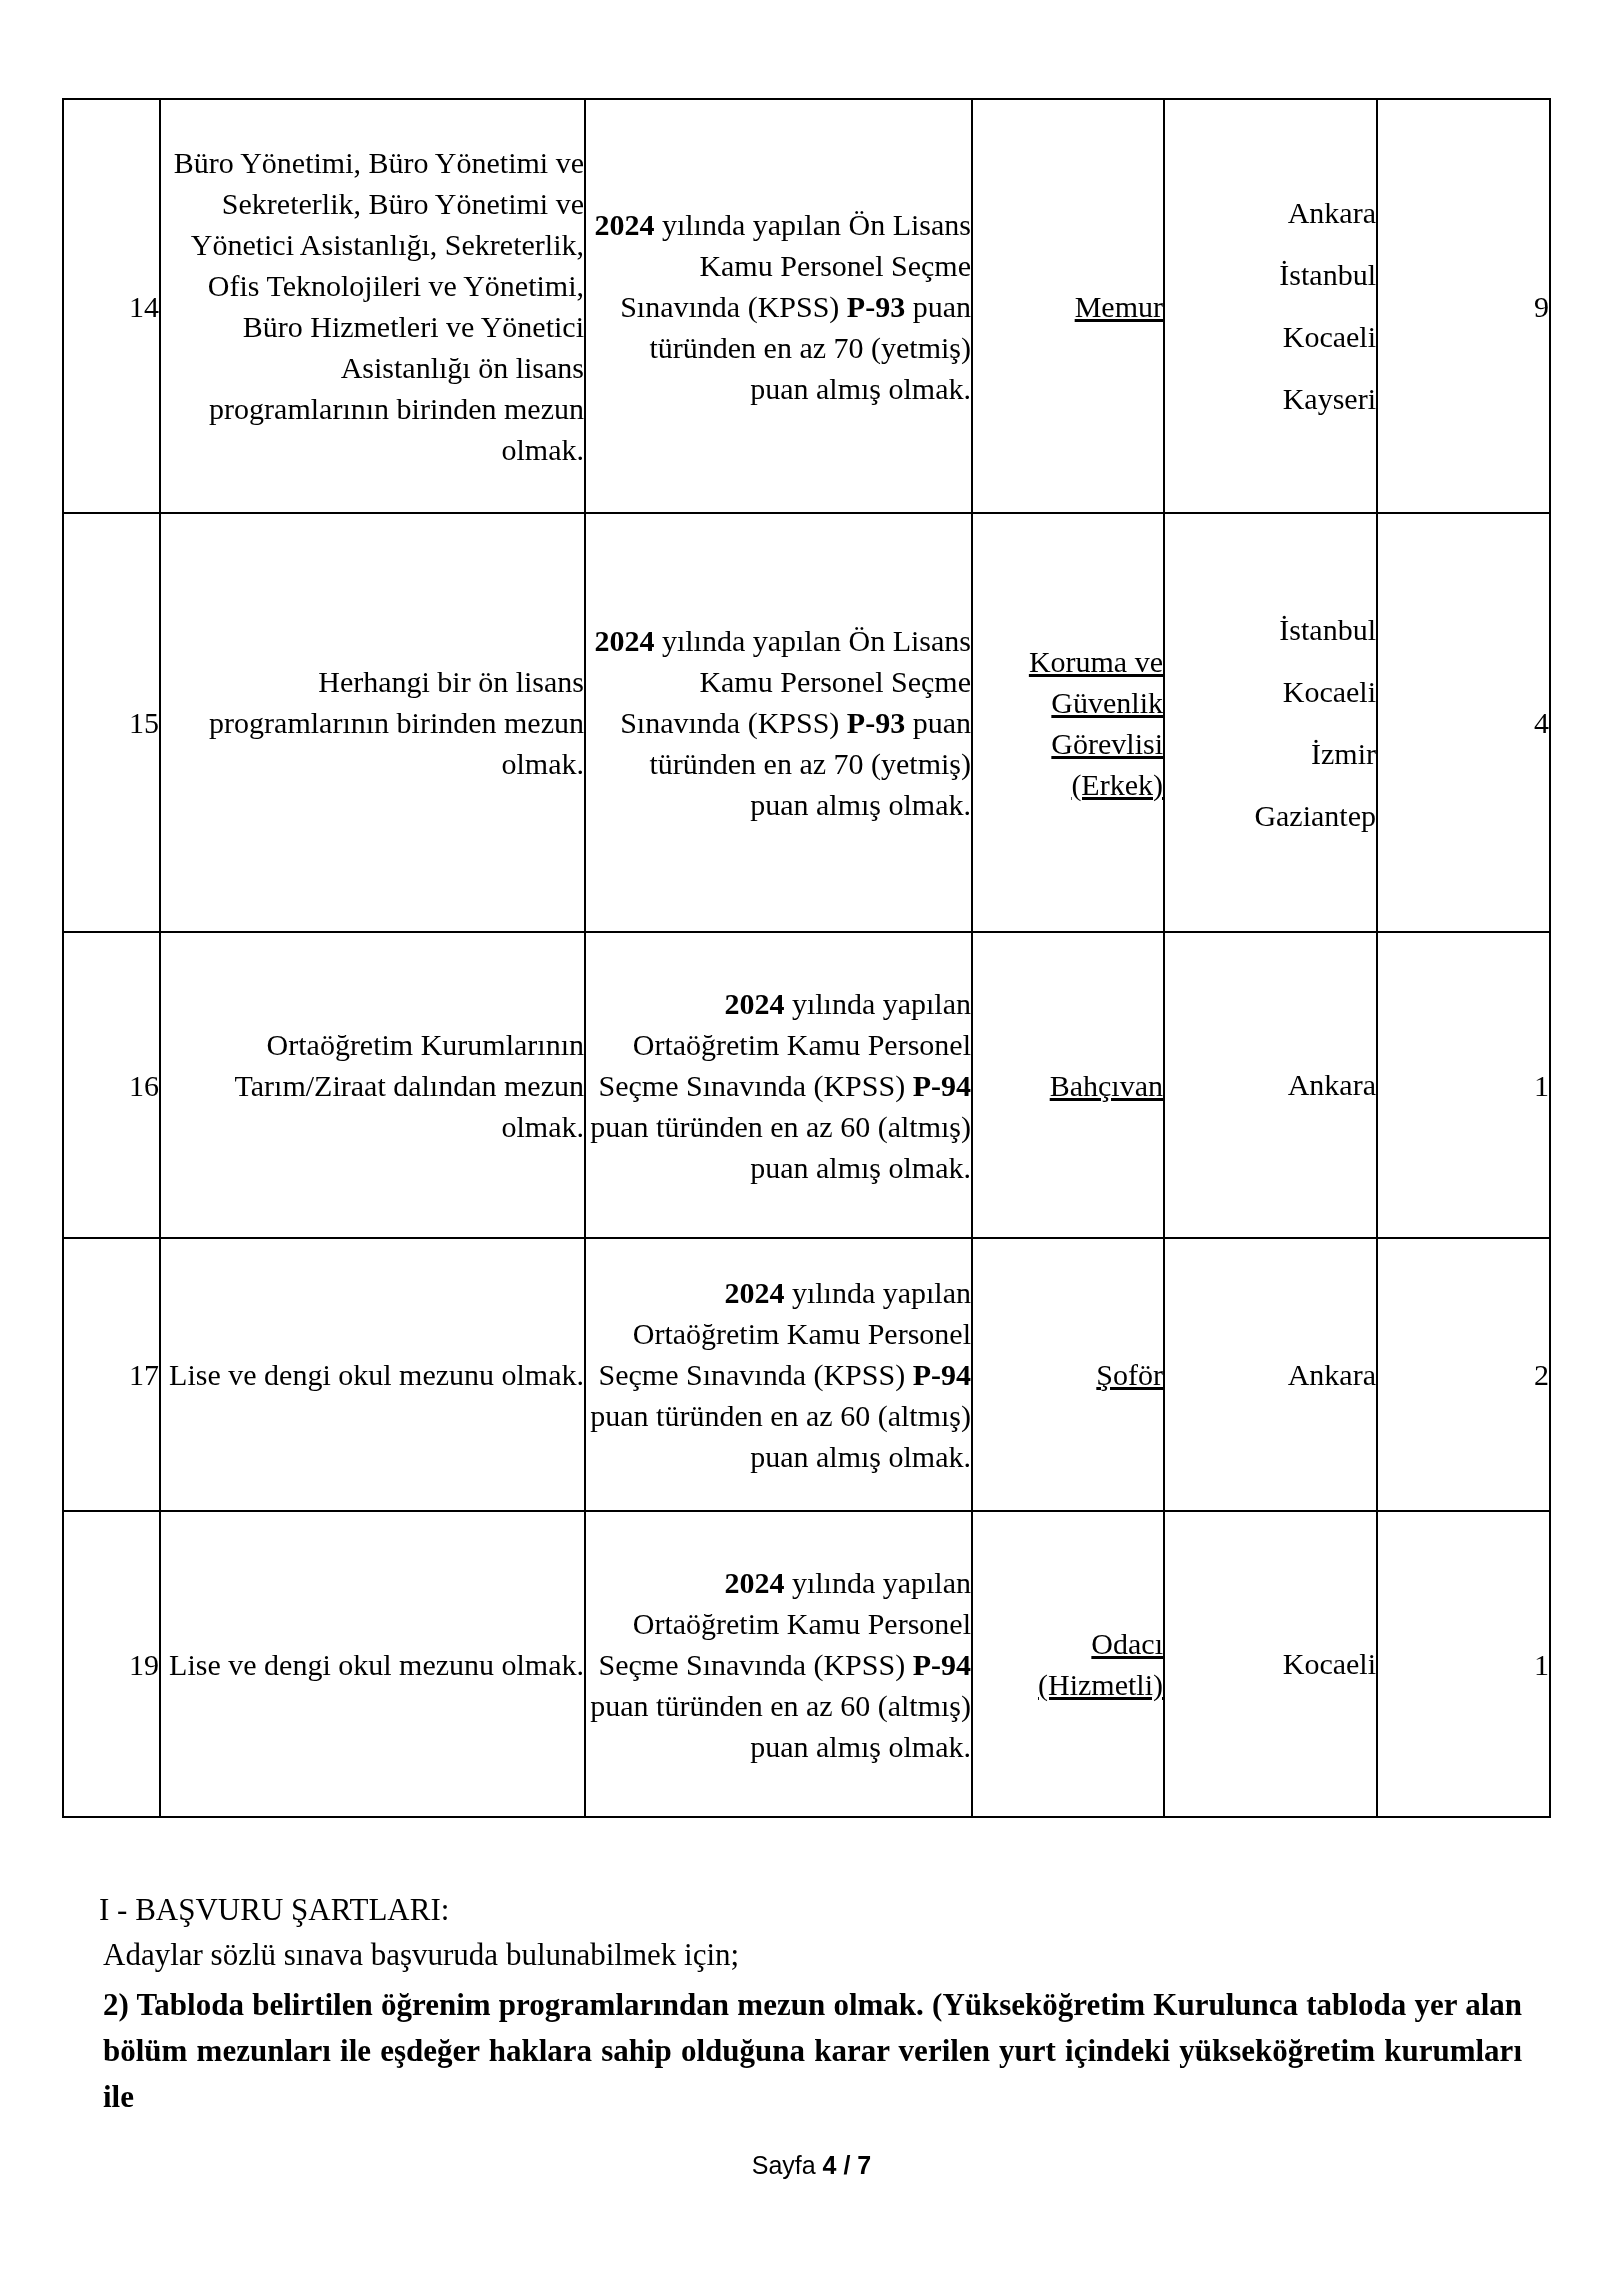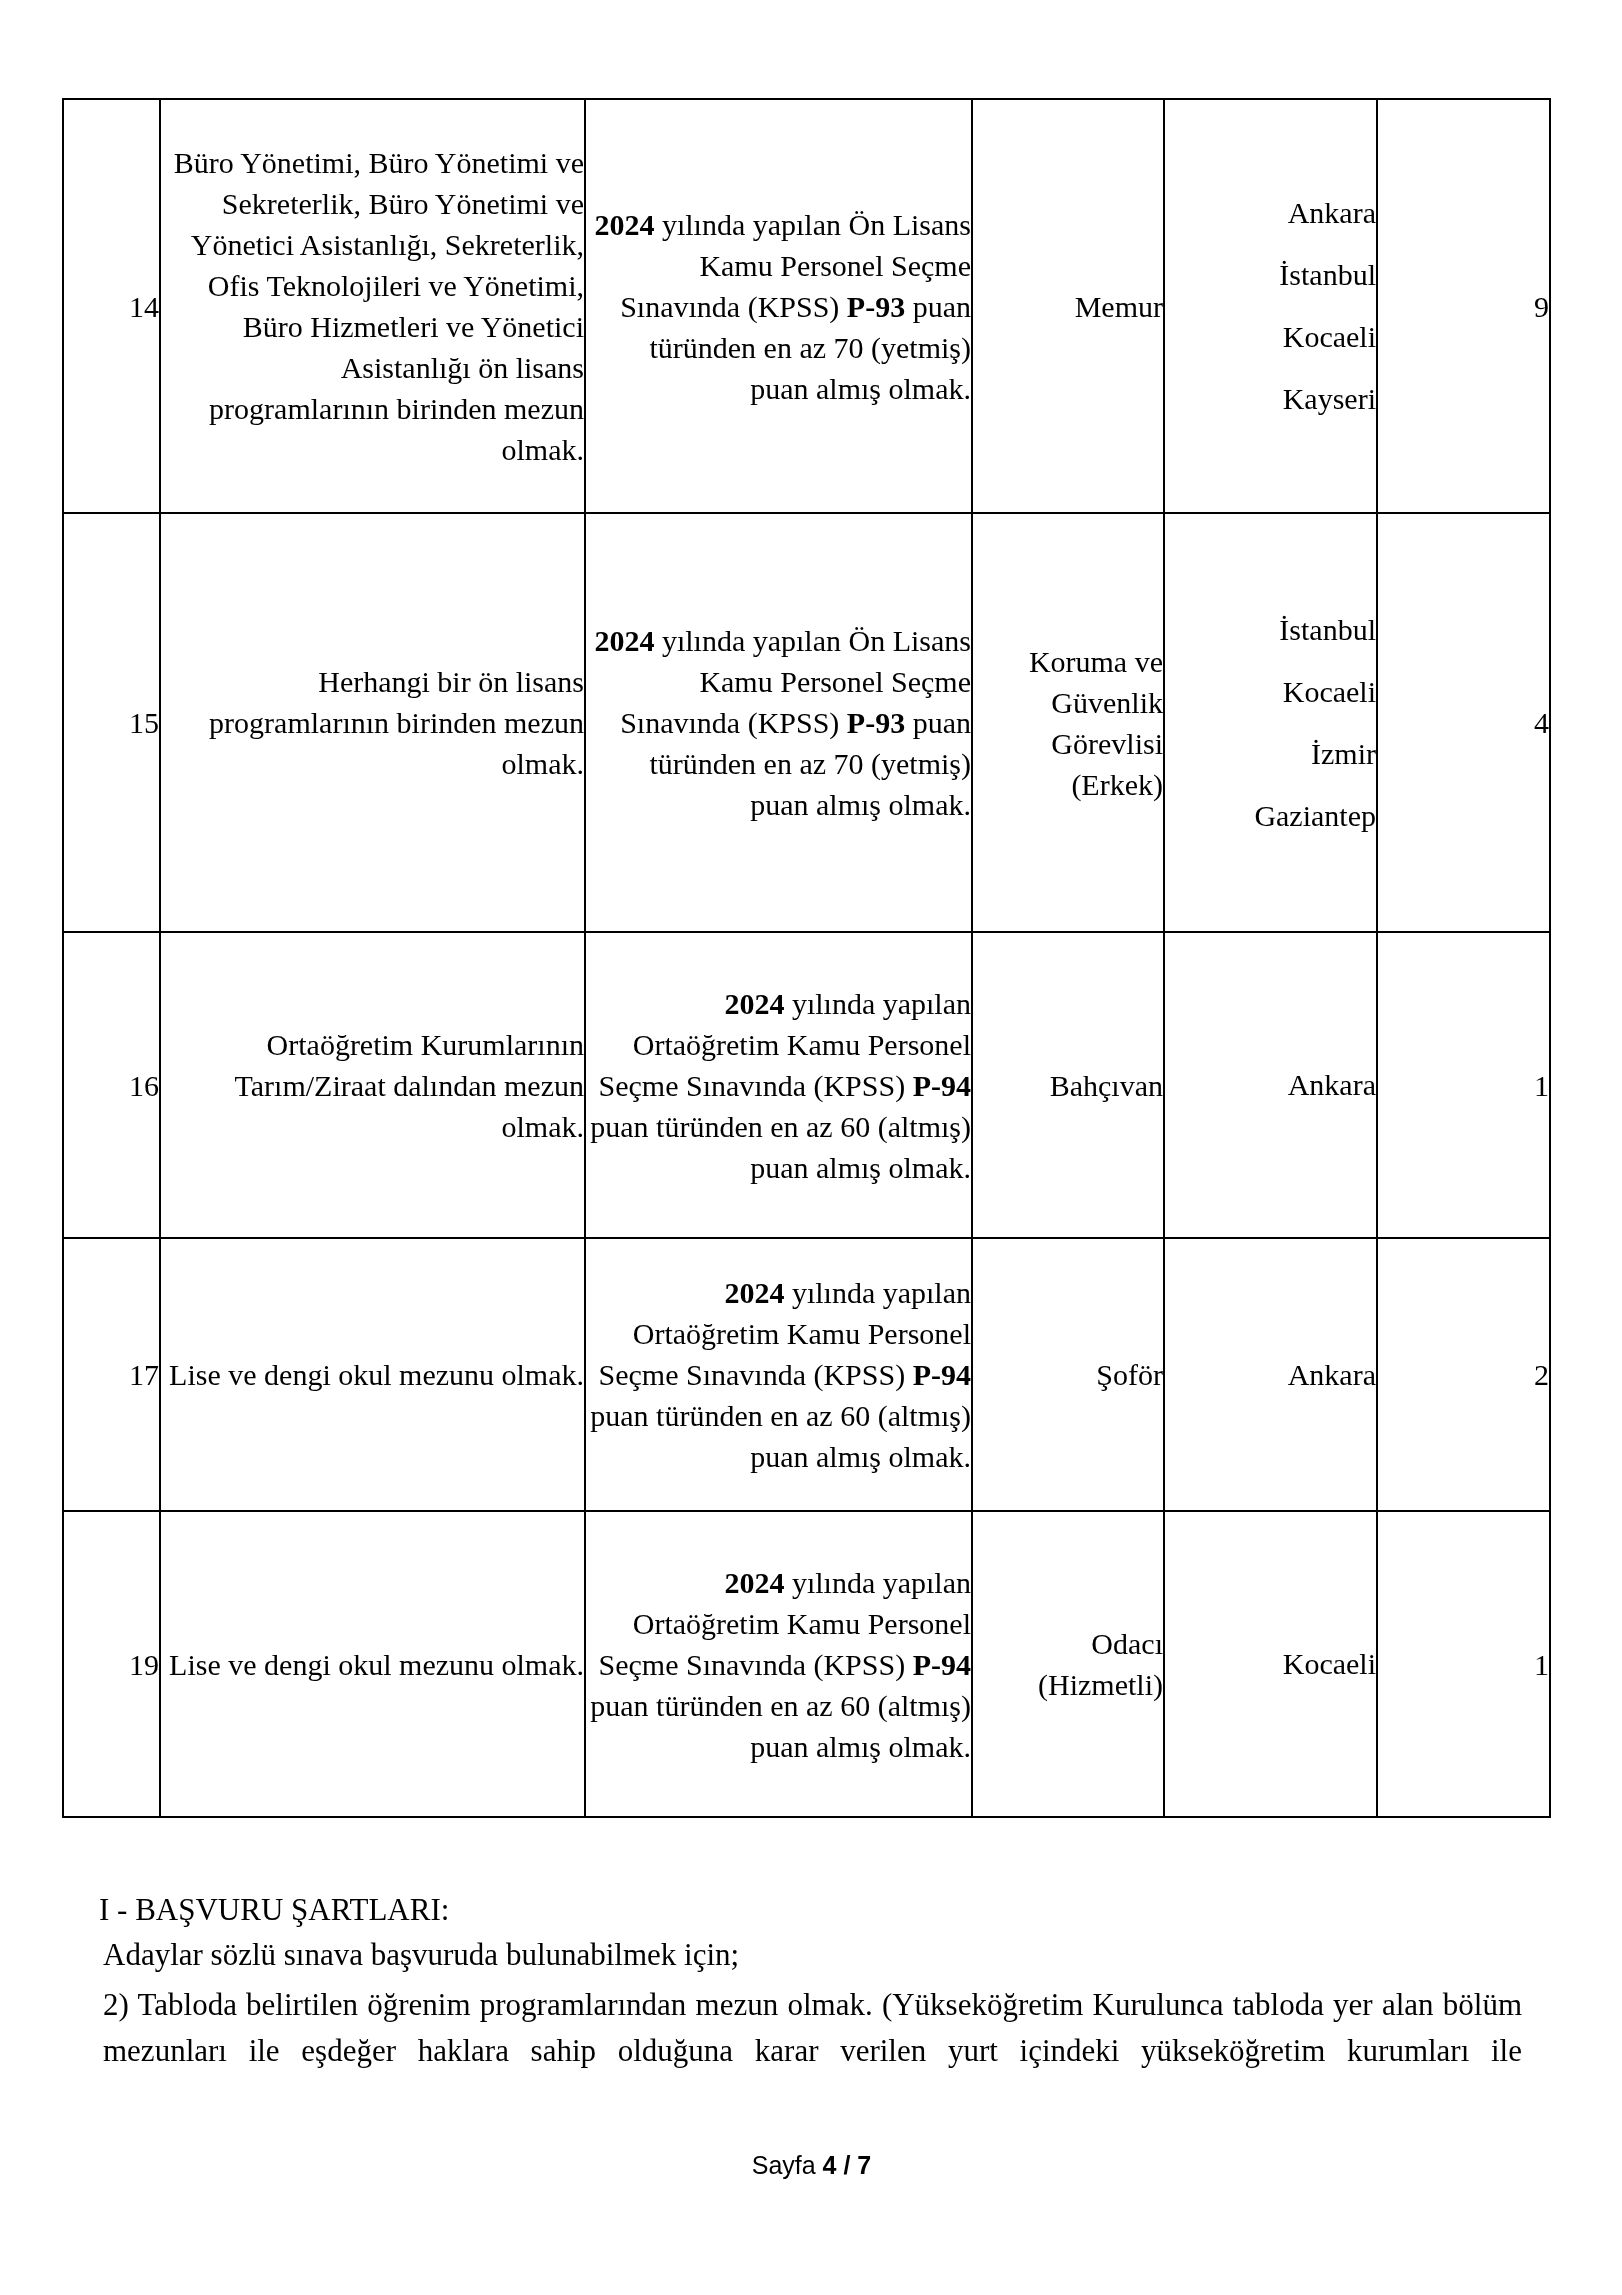--- a/index.html
+++ b/index.html
@@ -43,21 +43,21 @@
   col.w-cnt  { width: 173px; }
 
   tr.r14 { height: 414px; }
   tr.r15 { height: 419px; }
   tr.r16 { height: 306px; }
   tr.r17 { height: 273px; }
   tr.r18 { height: 306px; }
 
   td.c-edu  { padding: 0 29.4px; }
   td.c-exam { padding: 0 23.6px; }
-  td.c-pos  { padding: 0 9.2px; }
+  td.c-pos  { padding: 0 9.2px; text-decoration: underline; }
 
   .city { line-height: 62px; }
 
   b { font-weight: bold; }
 
   
   .textblock {
     position: absolute;
     left: 99px;
     top: 1891px;
@@ -70,20 +70,21 @@
     font-weight: normal;
     line-height: 37px;
   }
   .textblock p { margin: 4px; }
   .p-intro { margin-top: 10.5px; }
   .p-item1 { margin-top: 7.9px; }
   .p-item2 {
     margin-top: 6.5px;
     text-align: justify;
     text-align-last: justify;
+    font-weight: bold;
   }
 
   
   .footer {
     position: absolute;
     left: 0;
     top: 2149px;
     width: 1623px;
     text-align: center;
     font-family: "Liberation Sans", "DejaVu Sans", sans-serif;

